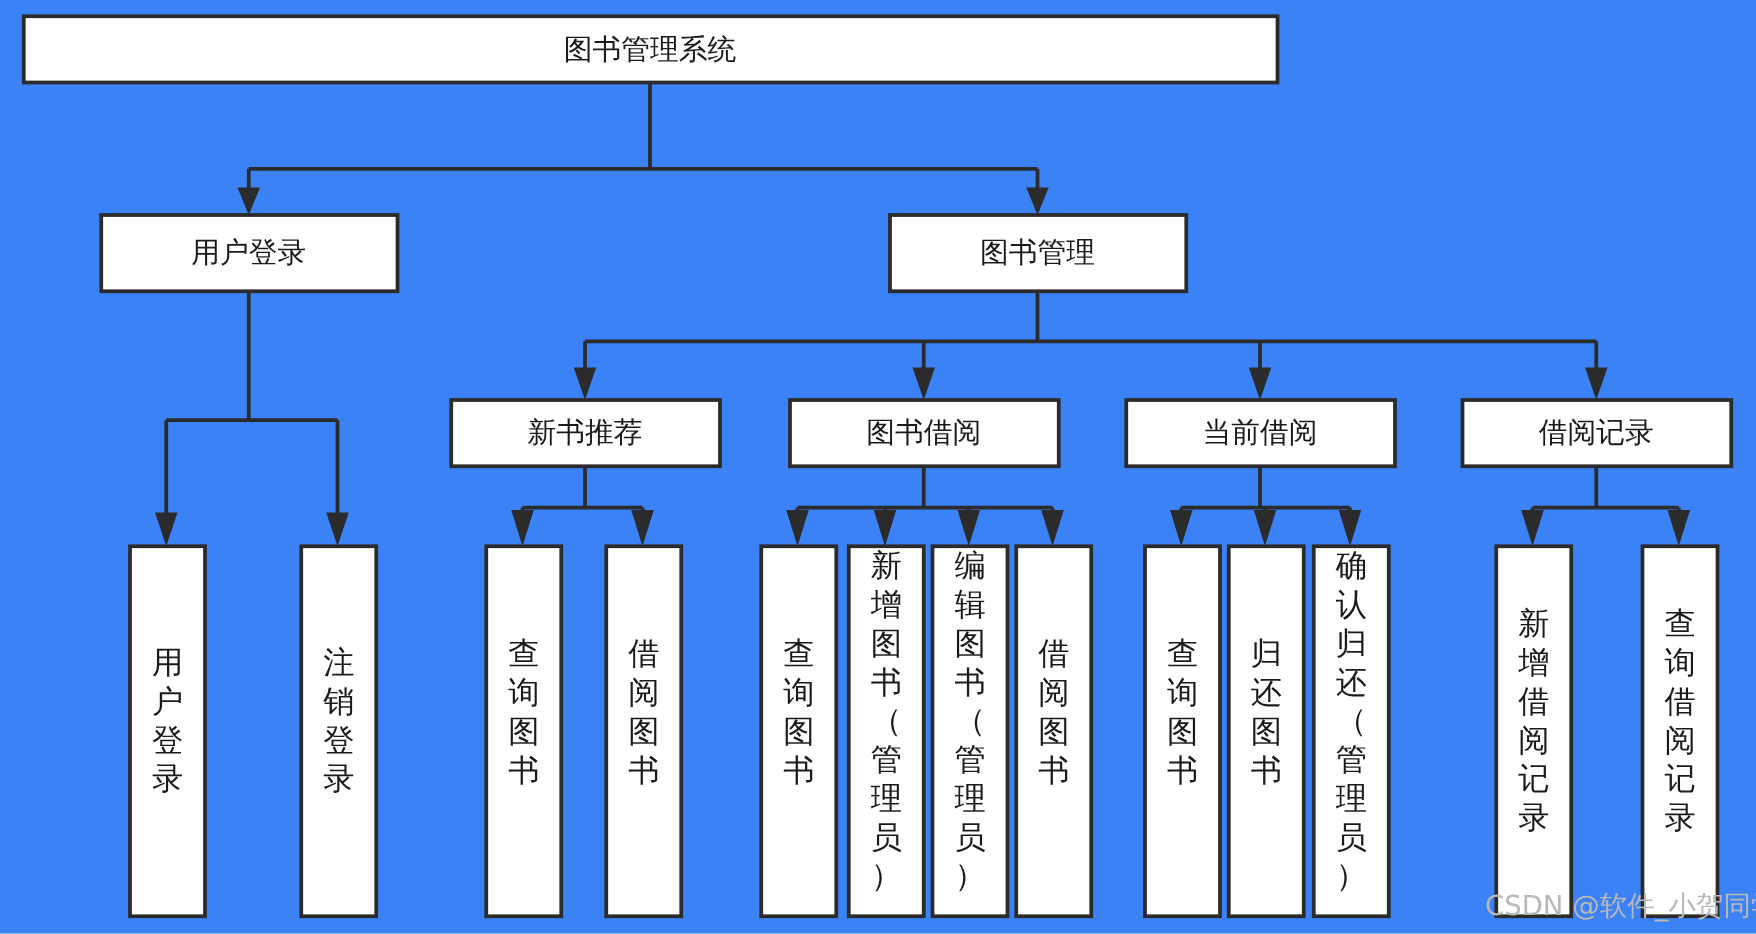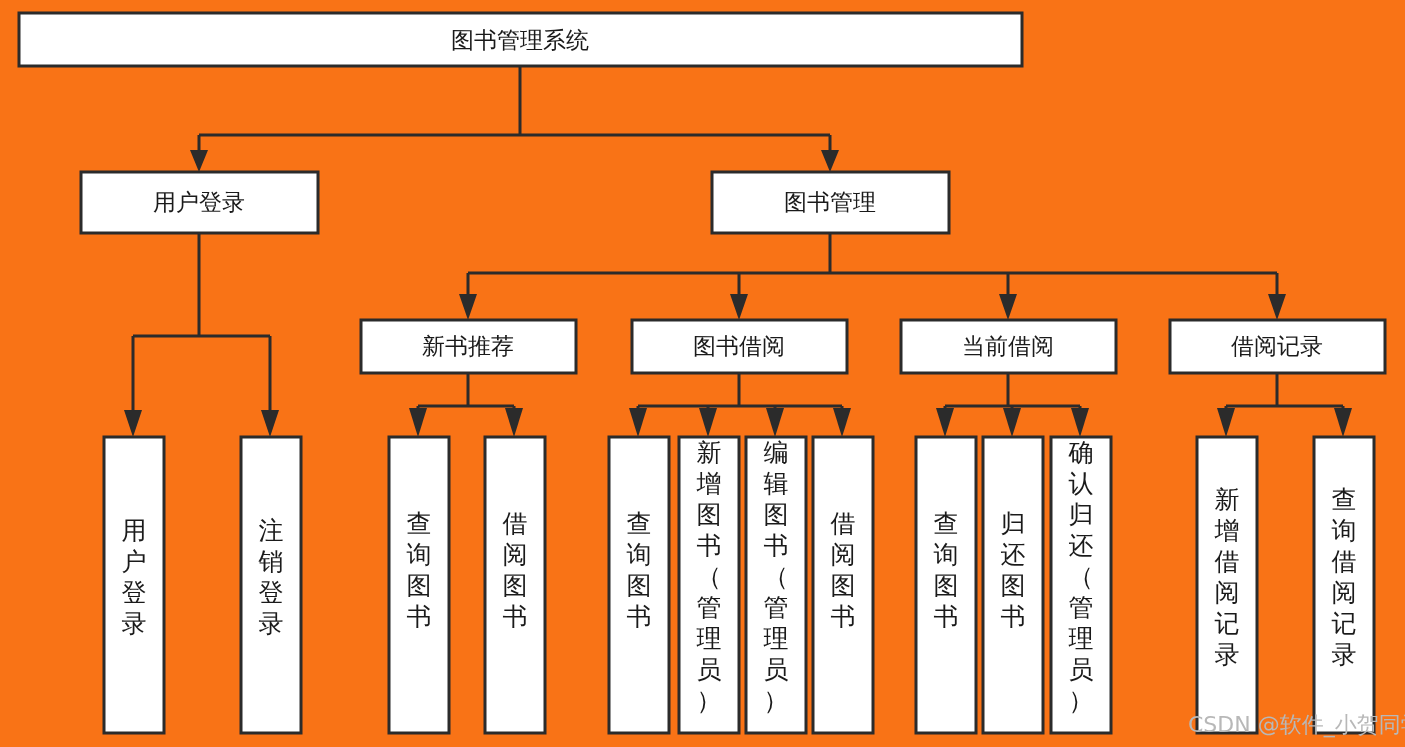--- a/index.html
+++ b/index.html
@@ -8,21 +8,21 @@
     padding: 0;
     background: #ffffff;
   }
   body {
     font-family: "DejaVu Sans", "Liberation Sans", sans-serif;
   }
   #diagram-root {
     position: relative;
     width: 1405px;
     height: 747px;
-    background: #f97316;
+    background: #3b82f6;
     overflow: hidden;
   }
   svg.diagram-canvas {
     position: absolute;
     left: 0;
     top: 0;
     width: 1405px;
     height: 747px;
     display: block;
   }

